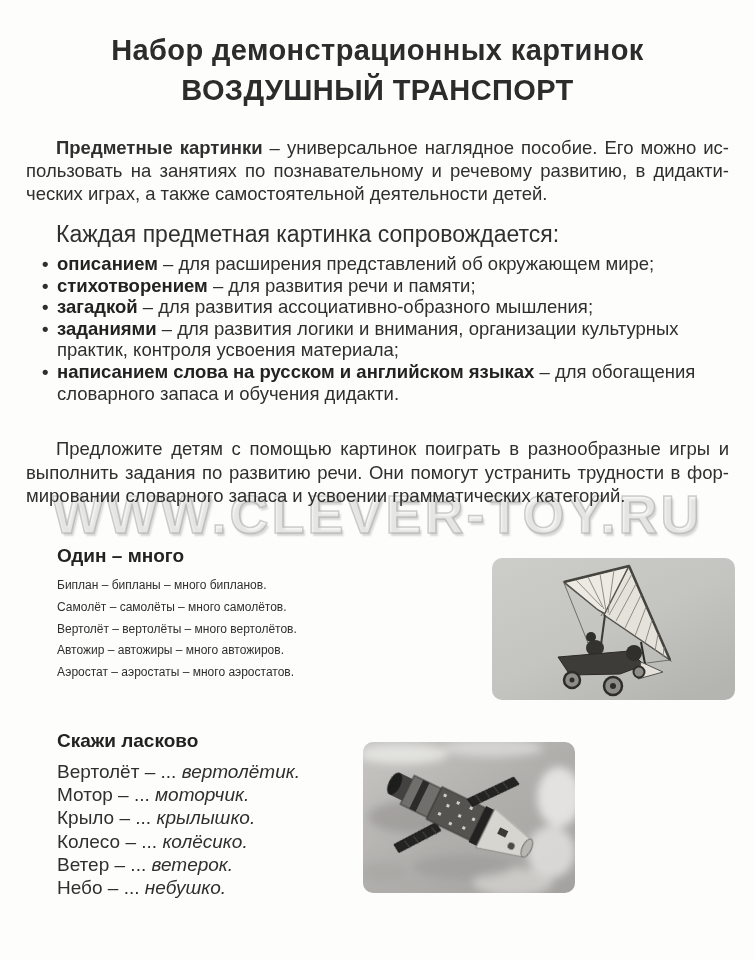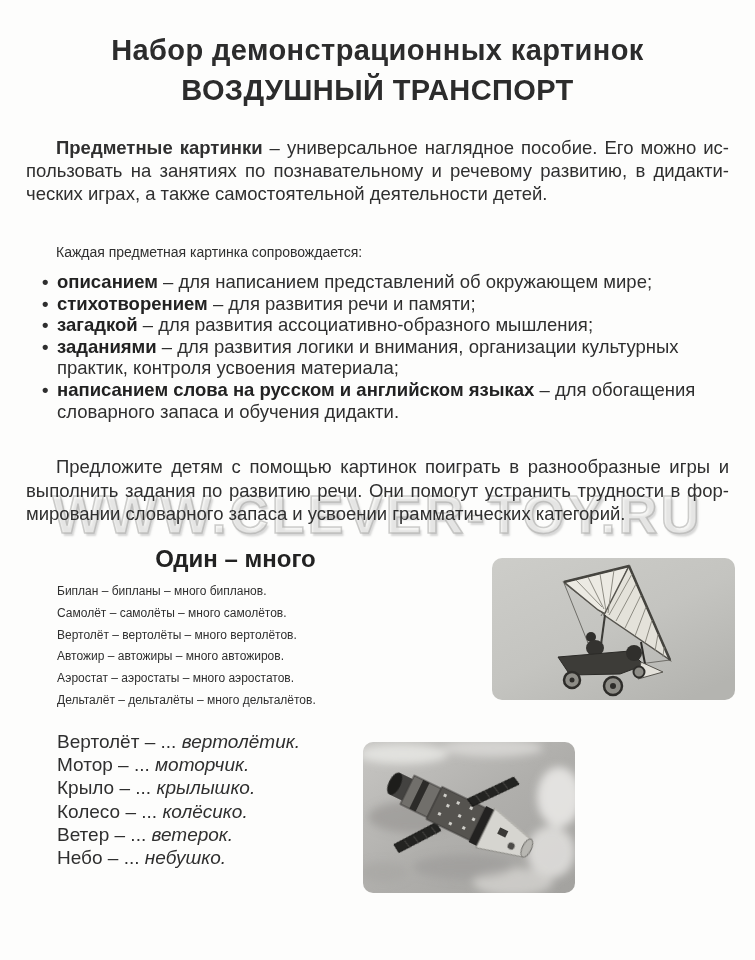--- a/index.html
+++ b/index.html
@@ -41,45 +41,44 @@
   .title2 { margin-top: 7px; }
   .para {
     margin: 0 26px;
     font-size: 18.5px;
     line-height: 23px;
     text-align: justify;
     text-indent: 30px;
   }
   .intro { margin-top: 29px; }
   .accompany-heading {
-    margin: 36px 26px 0 26px;
-    font-size: 14px;
+    margin: 18px 26px 0 26px;
+    font-size: 23px;
     line-height: 23px;
     text-indent: 30px;
   }
   ul.bullets {
     margin: 7px 25px 0 42px;
     padding: 0;
     list-style: none;
     font-size: 18.5px;
     line-height: 21.6px;
   }
   ul.bullets li { padding-left: 15px; position: relative; text-align: left; }
   ul.bullets li .dot { position: absolute; left: 0; top: 0; font-weight: 700; }
   ul.bullets b { color: #222222; }
   .games { margin-top: 33px; line-height: 23.5px; }
   .abs-section { position: absolute; left: 57px; z-index: 2; }
   .one-many { top: 545px; }
   .say-kindly { top: 730px; }
   .abs-section h3 {
     margin: 0 0 8px 0;
-    font-size: 24px;
+    font-size: 19px;
     font-weight: 700;
     color: #222222;
-    text-align: right;
   }
   .one-many .line { font-size: 12px; line-height: 21.8px; }
   .say-kindly .line { font-size: 19px; line-height: 23.2px; }
   .say-kindly i { font-style: italic; }
   b { font-weight: 700; }
   .photo {
     position: absolute;
     border-radius: 10px;
     overflow: hidden;
     z-index: 2;
@@ -97,41 +96,41 @@
 
   <div class="content">
     <div class="title1">Набор демонстрационных картинок</div>
     <div class="title2">ВОЗДУШНЫЙ ТРАНСПОРТ</div>
 
     <p class="para intro"><b>Предметные картинки</b><span> – универсальное наглядное пособие. Его можно ис­пользовать на занятиях по познавательному и речевому развитию, в дидакти­ческих играх, а также самостоятельной деятельности детей.</span></p>
 
     <p class="accompany-heading">Каждая предметная картинка сопровождается:</p>
 
     <ul class="bullets">
-      <li><span class="dot">•</span><b>описанием</b><span> – для написанием представлений об окружающем мире;</span></li>
+      <li><span class="dot">•</span><b>описанием</b><span> – для расширения представлений об окружающем мире;</span></li>
       <li><span class="dot">•</span><b>стихотворением</b><span> – для развития речи и памяти;</span></li>
       <li><span class="dot">•</span><b>загадкой</b><span> – для развития ассоциативно-образного мышления;</span></li>
       <li><span class="dot">•</span><b>заданиями</b><span> – для развития логики и внимания, организации культурных практик, контроля усвоения материала;</span></li>
       <li><span class="dot">•</span><b>написанием слова на русском и английском языках</b><span> – для обогащения словарного запаса и обучения дидакти.</span></li>
     </ul>
 
     <p class="para games">Предложите детям с помощью картинок поиграть в разнообразные игры и выполнить задания по развитию речи. Они помогут устранить трудности в фор­мировании словарного запаса и усвоении грамматических категорий.</p>
   </div>
 
   <section class="abs-section one-many">
     <h3>Один – много</h3>
     <div class="line">Биплан – бипланы – много бипланов.</div>
     <div class="line">Самолёт – самолёты – много самолётов.</div>
     <div class="line">Вертолёт – вертолёты – много вертолётов.</div>
     <div class="line">Автожир – автожиры – много автожиров.</div>
     <div class="line">Аэростат – аэростаты – много аэростатов.</div>
-    <div class="line">Дельталёт – дельталёты – много дельталётов.</div>
   </section>
 
   <section class="abs-section say-kindly">
+    <h3>Скажи ласково</h3>
     <div class="line"><span>Вертолёт – ... </span><i>вертолётик.</i></div>
     <div class="line"><span>Мотор – ... </span><i>моторчик.</i></div>
     <div class="line"><span>Крыло – ... </span><i>крылышко.</i></div>
     <div class="line"><span>Колесо – ... </span><i>колёсико.</i></div>
     <div class="line"><span>Ветер – ... </span><i>ветерок.</i></div>
     <div class="line"><span>Небо – ... </span><i>небушко.</i></div>
   </section>
 
   <div class="photo photo1">
     <svg viewBox="0 0 243 142" width="243" height="142">

